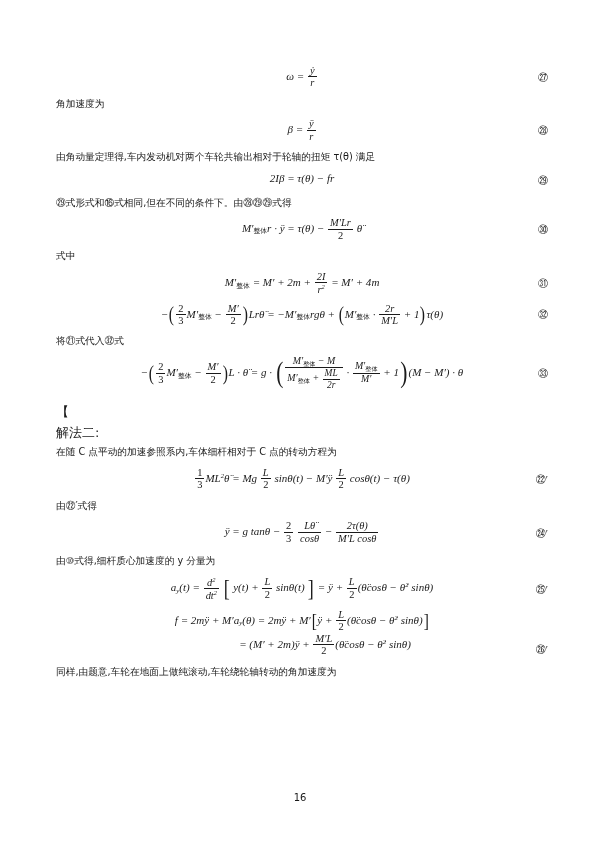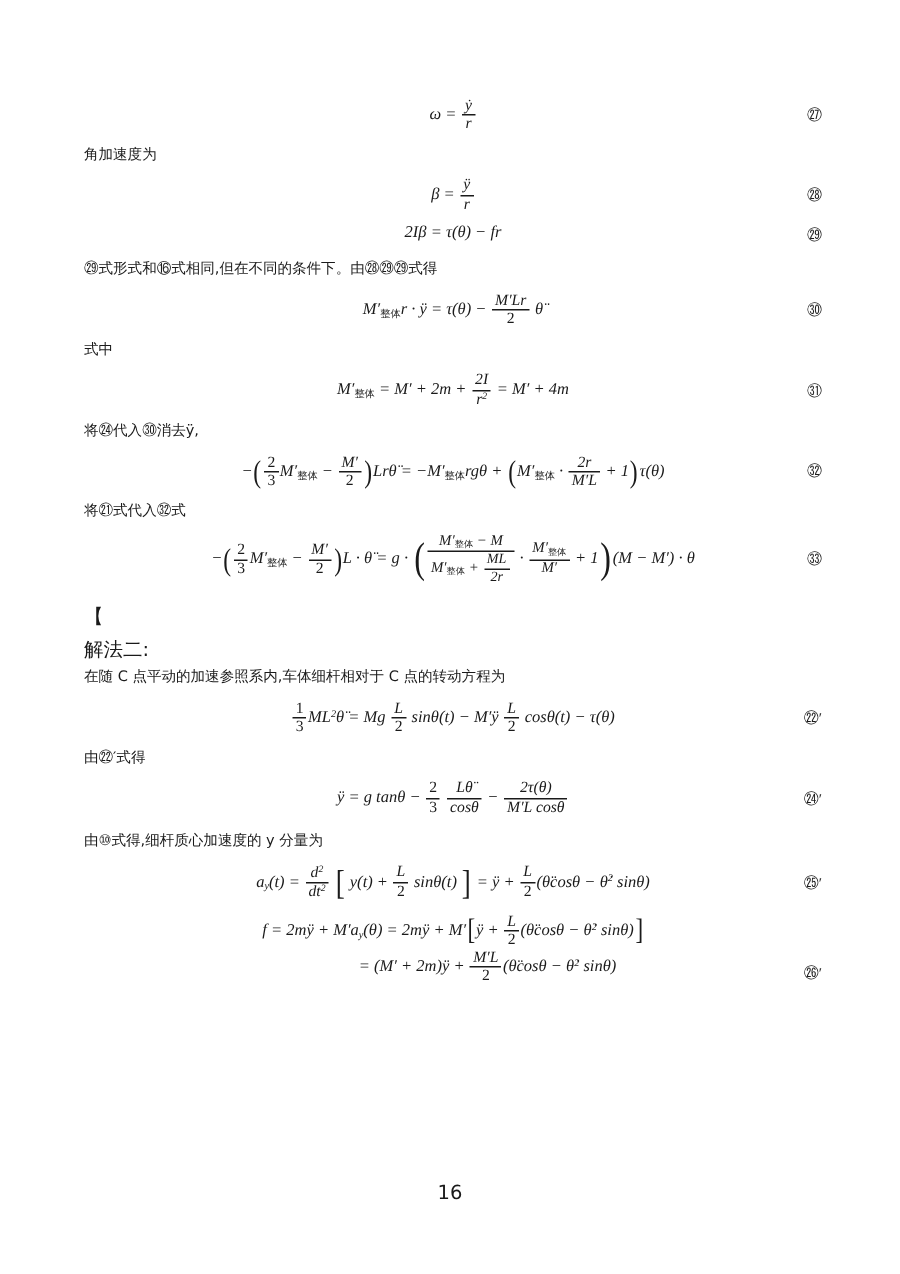--- a/index.html
+++ b/index.html
@@ -117,21 +117,21 @@
     font-size: 13px;
     letter-spacing: -1px;
   }
   .page-number {
     position: absolute;
     left: 0;
     right: 0;
     bottom: 46px;
     text-align: center;
     font-family: "DejaVu Sans", sans-serif;
-    font-size: 13px;
+    font-size: 10px;
     color: #1a1a1a;
   }
   .section-head {
     font-family: "DejaVu Sans", sans-serif;
     font-size: 13px;
     margin: 2px 0 2px 0;
   }
   .gap-s { height: 5px; }
 </style>
 </head>
@@ -150,20 +150,21 @@
   <p class="para txt">角加速度为</p>
 
   <div class="eq-row">
     <span class="eq-body">
       <span class="it">β</span> =
       <span class="frac"><span class="num it">ÿ</span><span class="den it">r</span></span>
     </span>
     <span class="eq-tag">㉘</span>
   </div>
 
+  <p class="para txt">由角动量定理得,车内发动机对两个车轮共输出相对于轮轴的扭矩 τ(θ) 满足</p>
 
   <div class="eq-row">
     <span class="eq-body">
       2<span class="it">I</span><span class="it">β</span> = <span class="it">τ</span>(<span class="it">θ</span>) − <span class="it">fr</span>
     </span>
     <span class="eq-tag">㉙</span>
   </div>
 
   <p class="para txt">㉙式形式和⑯式相同,但在不同的条件下。由㉘㉙㉙式得</p>
 
@@ -180,21 +181,20 @@
 
   <div class="eq-row">
     <span class="eq-body">
       <span class="it">M</span>′<span class="sub-cn">整体</span> = <span class="it">M</span>′ + 2<span class="it">m</span> +
       <span class="frac"><span class="num">2<span class="it">I</span></span><span class="den"><span class="it">r</span><sup>2</sup></span></span>
       = <span class="it">M</span>′ + 4<span class="it">m</span>
     </span>
     <span class="eq-tag">㉛</span>
   </div>
 
-  <p class="para txt">将㉔代入㉚消去ÿ,</p>
 
   <div class="eq-row">
     <span class="eq-body">
       −<span class="big-paren">(</span><span class="frac"><span class="num up">2</span><span class="den up">3</span></span><span class="it">M</span>′<span class="sub-cn">整体</span> −
       <span class="frac"><span class="num it">M′</span><span class="den up">2</span></span><span class="big-paren">)</span><span class="it">Lr</span><span class="it">θ̈</span> =
       −<span class="it">M</span>′<span class="sub-cn">整体</span><span class="it">rgθ</span> +
       <span class="big-paren">(</span><span class="it">M</span>′<span class="sub-cn">整体</span> ·
       <span class="frac"><span class="num">2<span class="it">r</span></span><span class="den"><span class="it">M′L</span></span></span>
       + 1<span class="big-paren">)</span><span class="it">τ</span>(<span class="it">θ</span>)
     </span>
@@ -263,15 +263,16 @@
       2<span class="it">mÿ</span> + <span class="it">M</span>′<span class="med-paren" style="font-size:1.8em;">[</span><span class="it">ÿ</span> +
       <span class="frac"><span class="num it">L</span><span class="den up">2</span></span>(<span class="it">θ̈</span>cos<span class="it">θ</span> − <span class="it">θ̇</span><sup>2</sup> sin<span class="it">θ</span>)<span class="med-paren" style="font-size:1.8em;">]</span>
     </span>
     <span class="eq-body" style="padding-left:46px;">
       = (<span class="it">M</span>′ + 2<span class="it">m</span>)<span class="it">ÿ</span> +
       <span class="frac"><span class="num it">M′L</span><span class="den up">2</span></span>(<span class="it">θ̈</span>cos<span class="it">θ</span> − <span class="it">θ̇</span><sup>2</sup> sin<span class="it">θ</span>)
     </span>
     <span class="eq-tag" style="top:auto;bottom:2px;transform:none;">㉖′</span>
   </div>
 
+  <p class="para txt">同样,由题意,车轮在地面上做纯滚动,车轮绕轮轴转动的角加速度为</p>
 
   <div class="page-number">16</div>
 </div>
 
 </body></html>

